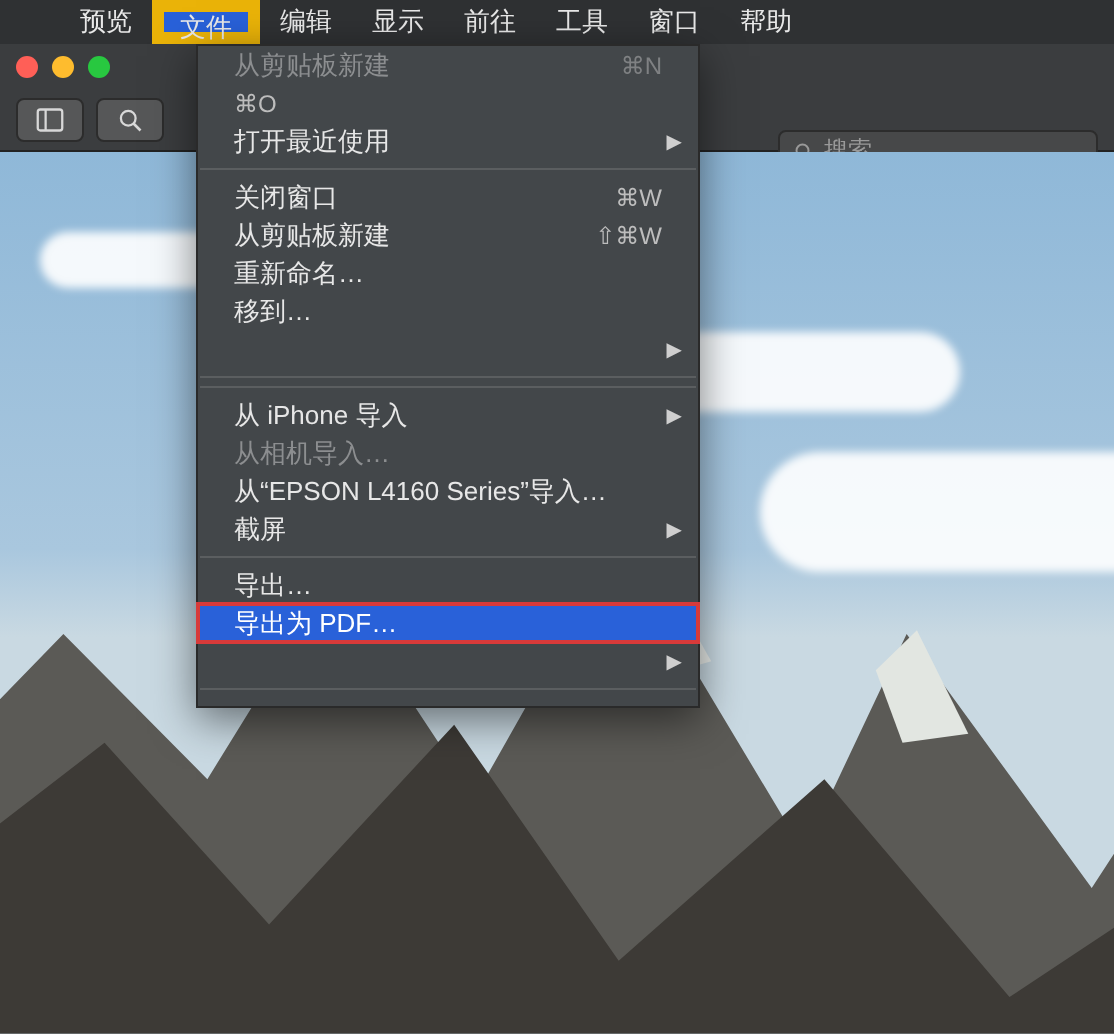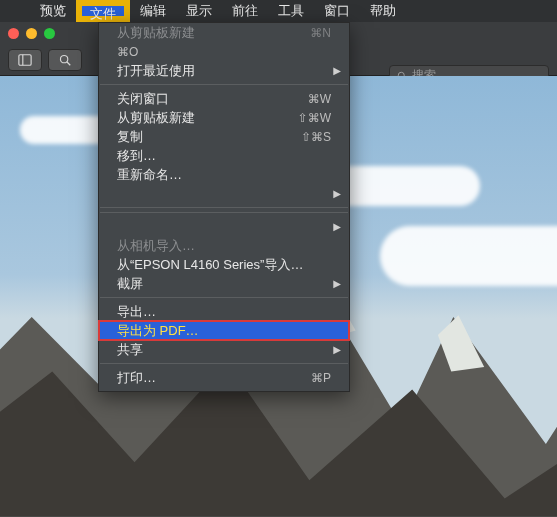--- a/index.html
+++ b/index.html
@@ -128,21 +128,21 @@
   .menu-item .submenu-arrow {
     position: absolute; right: 8px; color: #cfcfcf; font-size: 10px;
   }
   .menu-sep {
     height: 1px;
     background: #5b5e60;
     margin: 4px 1px;
   }
   .menu-item.highlight {
     background: #2961d9;
-    color: #fde047;
+    color: #ffffff;
   }
   .menu-item.boxed {
     outline: 2px solid #d83a3a;
     outline-offset: -1px;
   }
 </style>
 </head>
 <body>
 
 <div class="menubar">
@@ -222,56 +222,48 @@
     <div class="menu-sep"></div>
     <div class="menu-item">
       <span class="label">关闭窗口</span>
       <span class="shortcut">⌘W</span>
     </div>
     <div class="menu-item">
       <span class="label">从剪贴板新建</span>
       <span class="shortcut">⇧⌘W</span>
     </div>
     <div class="menu-item">
-      <span class="label">复制</span>
-      <span class="shortcut">⇧⌘S</span>
+      <span class="label">重新命名…</span>
     </div>
     <div class="menu-item">
       <span class="label">移到…</span>
     </div>
     <div class="menu-item">
-      <span class="label">重新命名…</span>
-    </div>
-    <div class="menu-item">
-      <span class="submenu-arrow">▶</span>
-    </div>
-    <div class="menu-sep"></div>
-    <div class="menu-sep"></div>
-    <div class="menu-item">
+      <span class="submenu-arrow">▶</span>
+    </div>
+    <div class="menu-sep"></div>
+    <div class="menu-sep"></div>
+    <div class="menu-item">
+      <span class="label">从 iPhone 导入</span>
       <span class="submenu-arrow">▶</span>
     </div>
     <div class="menu-item disabled">
       <span class="label">从相机导入…</span>
     </div>
     <div class="menu-item">
       <span class="label">从“EPSON L4160 Series”导入…</span>
     </div>
     <div class="menu-item">
       <span class="label">截屏</span>
       <span class="submenu-arrow">▶</span>
     </div>
     <div class="menu-sep"></div>
     <div class="menu-item">
       <span class="label">导出…</span>
     </div>
     <div class="menu-item highlight boxed">
       <span class="label">导出为 PDF…</span>
     </div>
     <div class="menu-item">
-      <span class="label">共享</span>
-      <span class="submenu-arrow">▶</span>
-    </div>
-    <div class="menu-sep"></div>
-    <div class="menu-item">
-      <span class="label">打印…</span>
-      <span class="shortcut">⌘P</span>
-    </div>
+      <span class="submenu-arrow">▶</span>
+    </div>
+    <div class="menu-sep"></div>
   </div>
 
 </body></html>

